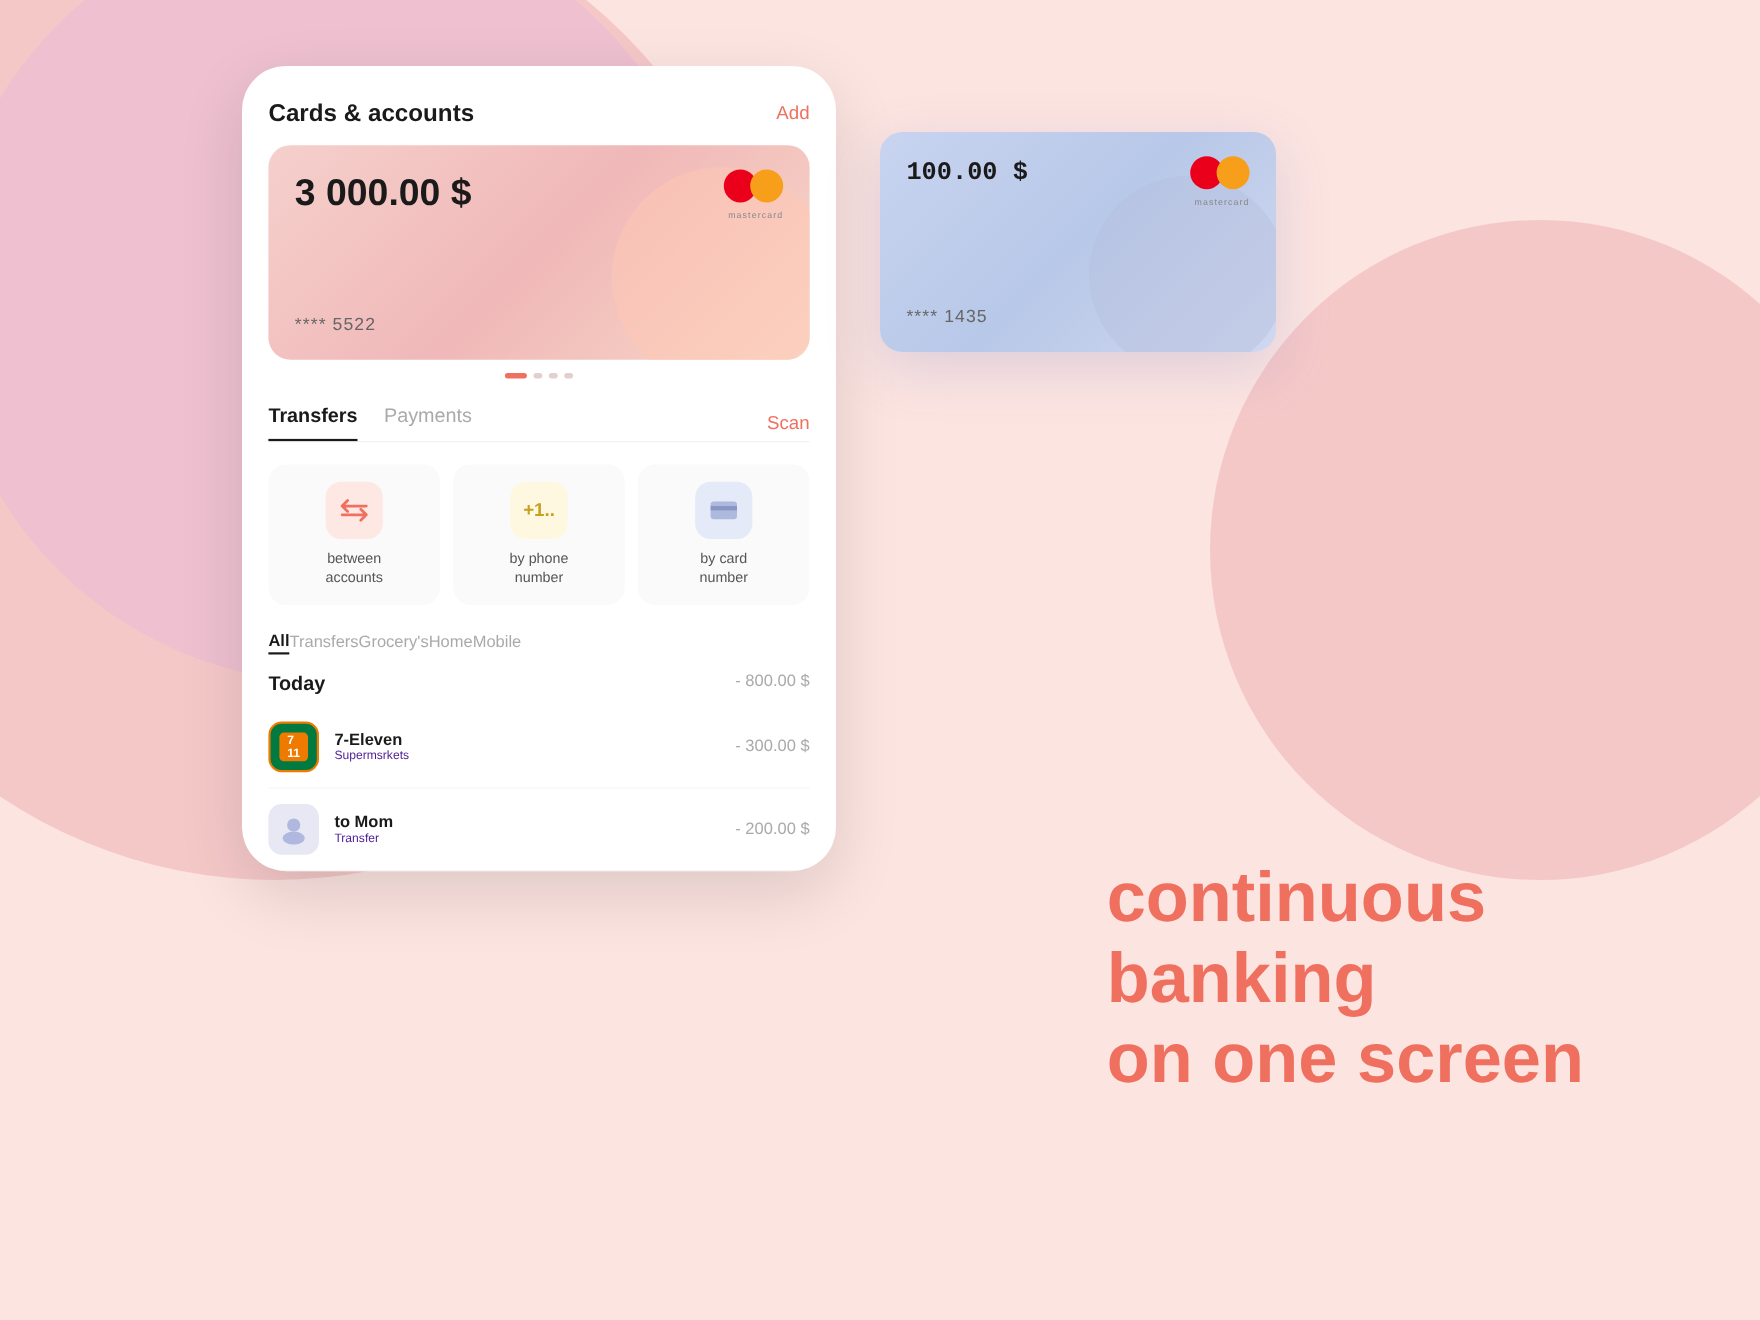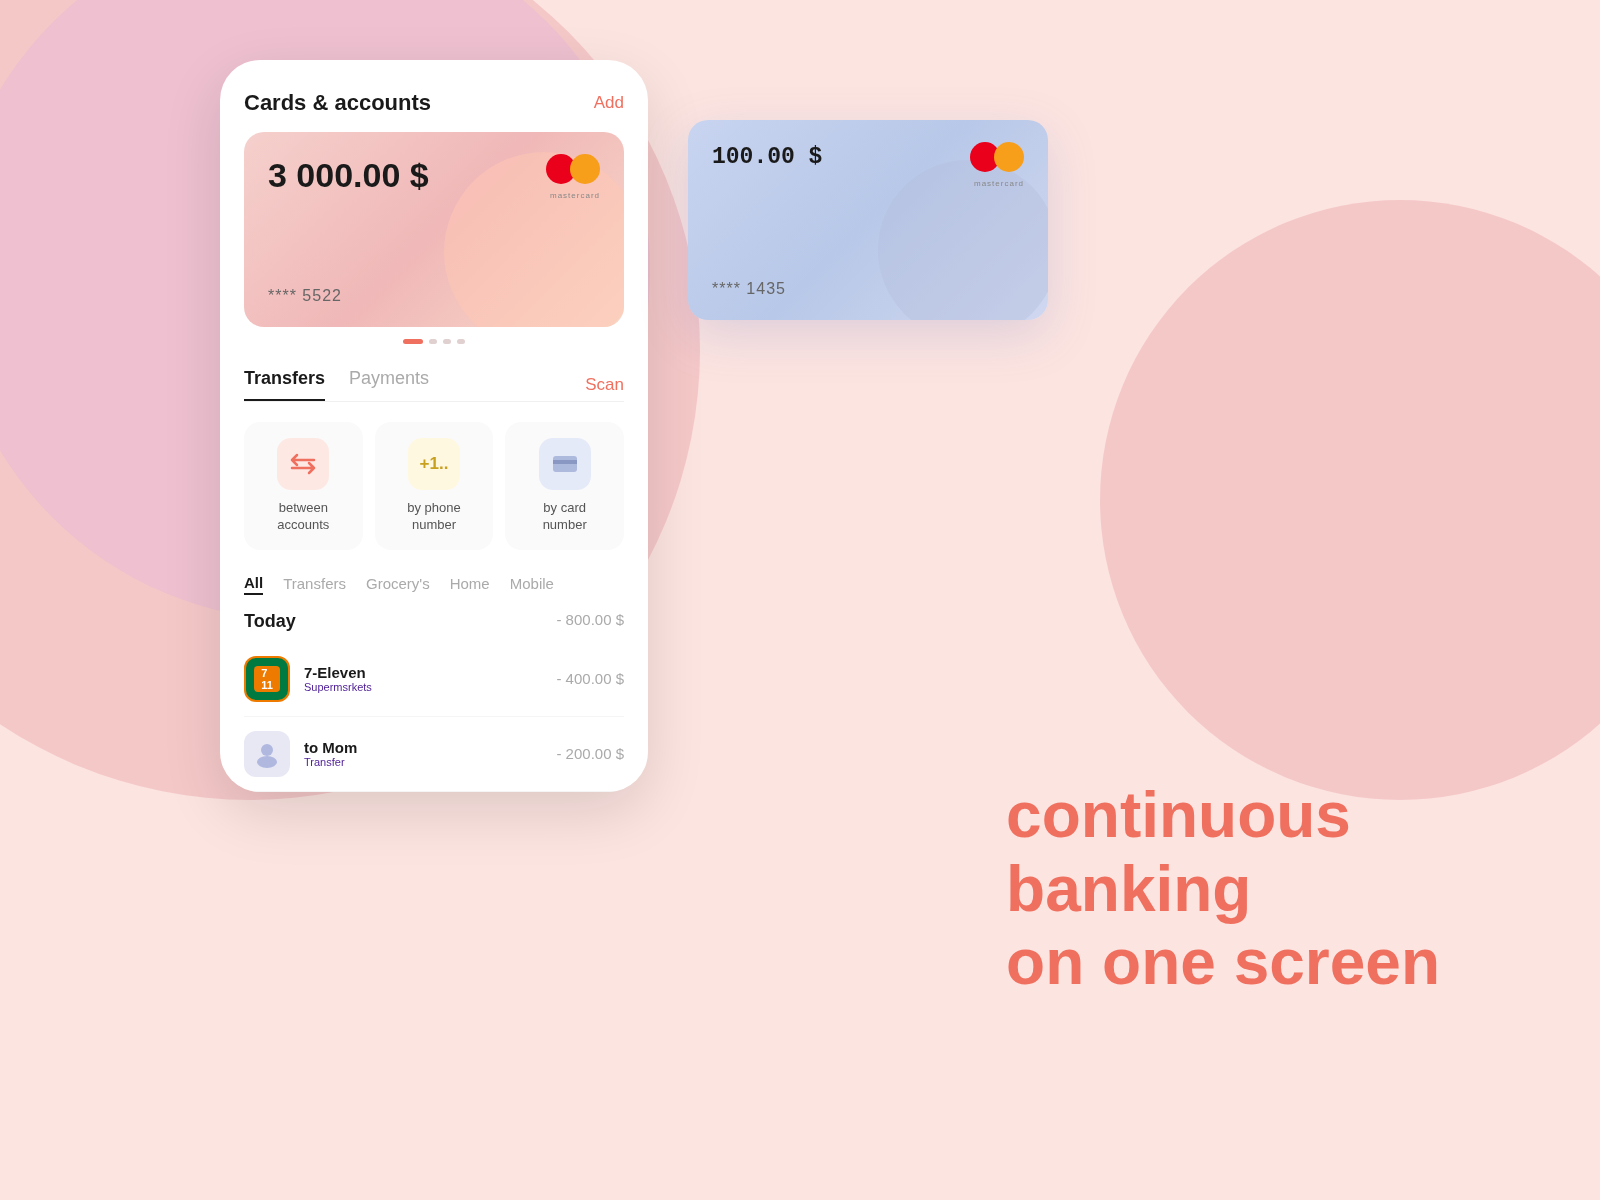--- a/index.html
+++ b/index.html
@@ -47,21 +47,21 @@
       position: absolute;
       top: 60px;
       left: 220px;
       display: flex;
       align-items: flex-start;
       gap: 40px;
     }
 
     
     .phone {
-      width: 428px;
+      width: 540px;
       background: #fff;
       border-radius: 40px;
       box-shadow: 0 20px 60px rgba(0,0,0,0.12);
       overflow: hidden;
       padding: 30px 24px 0;
     }
 
     
     .section-header {
       display: flex;
@@ -231,21 +231,20 @@
     .transfer-label {
       font-size: 13px;
       color: #555;
       text-align: center;
       line-height: 1.3;
     }
 
     
     .filter-tabs {
       display: flex;
-      gap: 20px;
       margin-bottom: 16px;
       align-items: center;
     }
     .filter-tab {
       font-size: 15px;
       color: #aaa;
       cursor: pointer;
       padding-bottom: 2px;
     }
     .filter-tab.active {
@@ -452,21 +451,21 @@
     </div>
 
     <div class="transaction-item">
       <div class="transaction-logo seven-eleven">
         <div class="seven-eleven-inner">7<br>11</div>
       </div>
       <div class="transaction-info">
         <div class="transaction-name">7-Eleven</div>
         <div class="transaction-sub">Supermsrkets</div>
       </div>
-      <div class="transaction-amount">- 400.00 $</div>
+      <div class="transaction-amount">- 300.00 $</div>
     </div>
 
     <div class="transaction-item">
       <div class="transaction-logo logo-mom">
         <svg width="28" height="28" viewBox="0 0 28 28" fill="none">
           <circle cx="14" cy="10" r="6" fill="#b0b8e0"></circle>
           <ellipse cx="14" cy="22" rx="10" ry="6" fill="#b0b8e0"></ellipse>
         </svg>
       </div>
       <div class="transaction-info">

